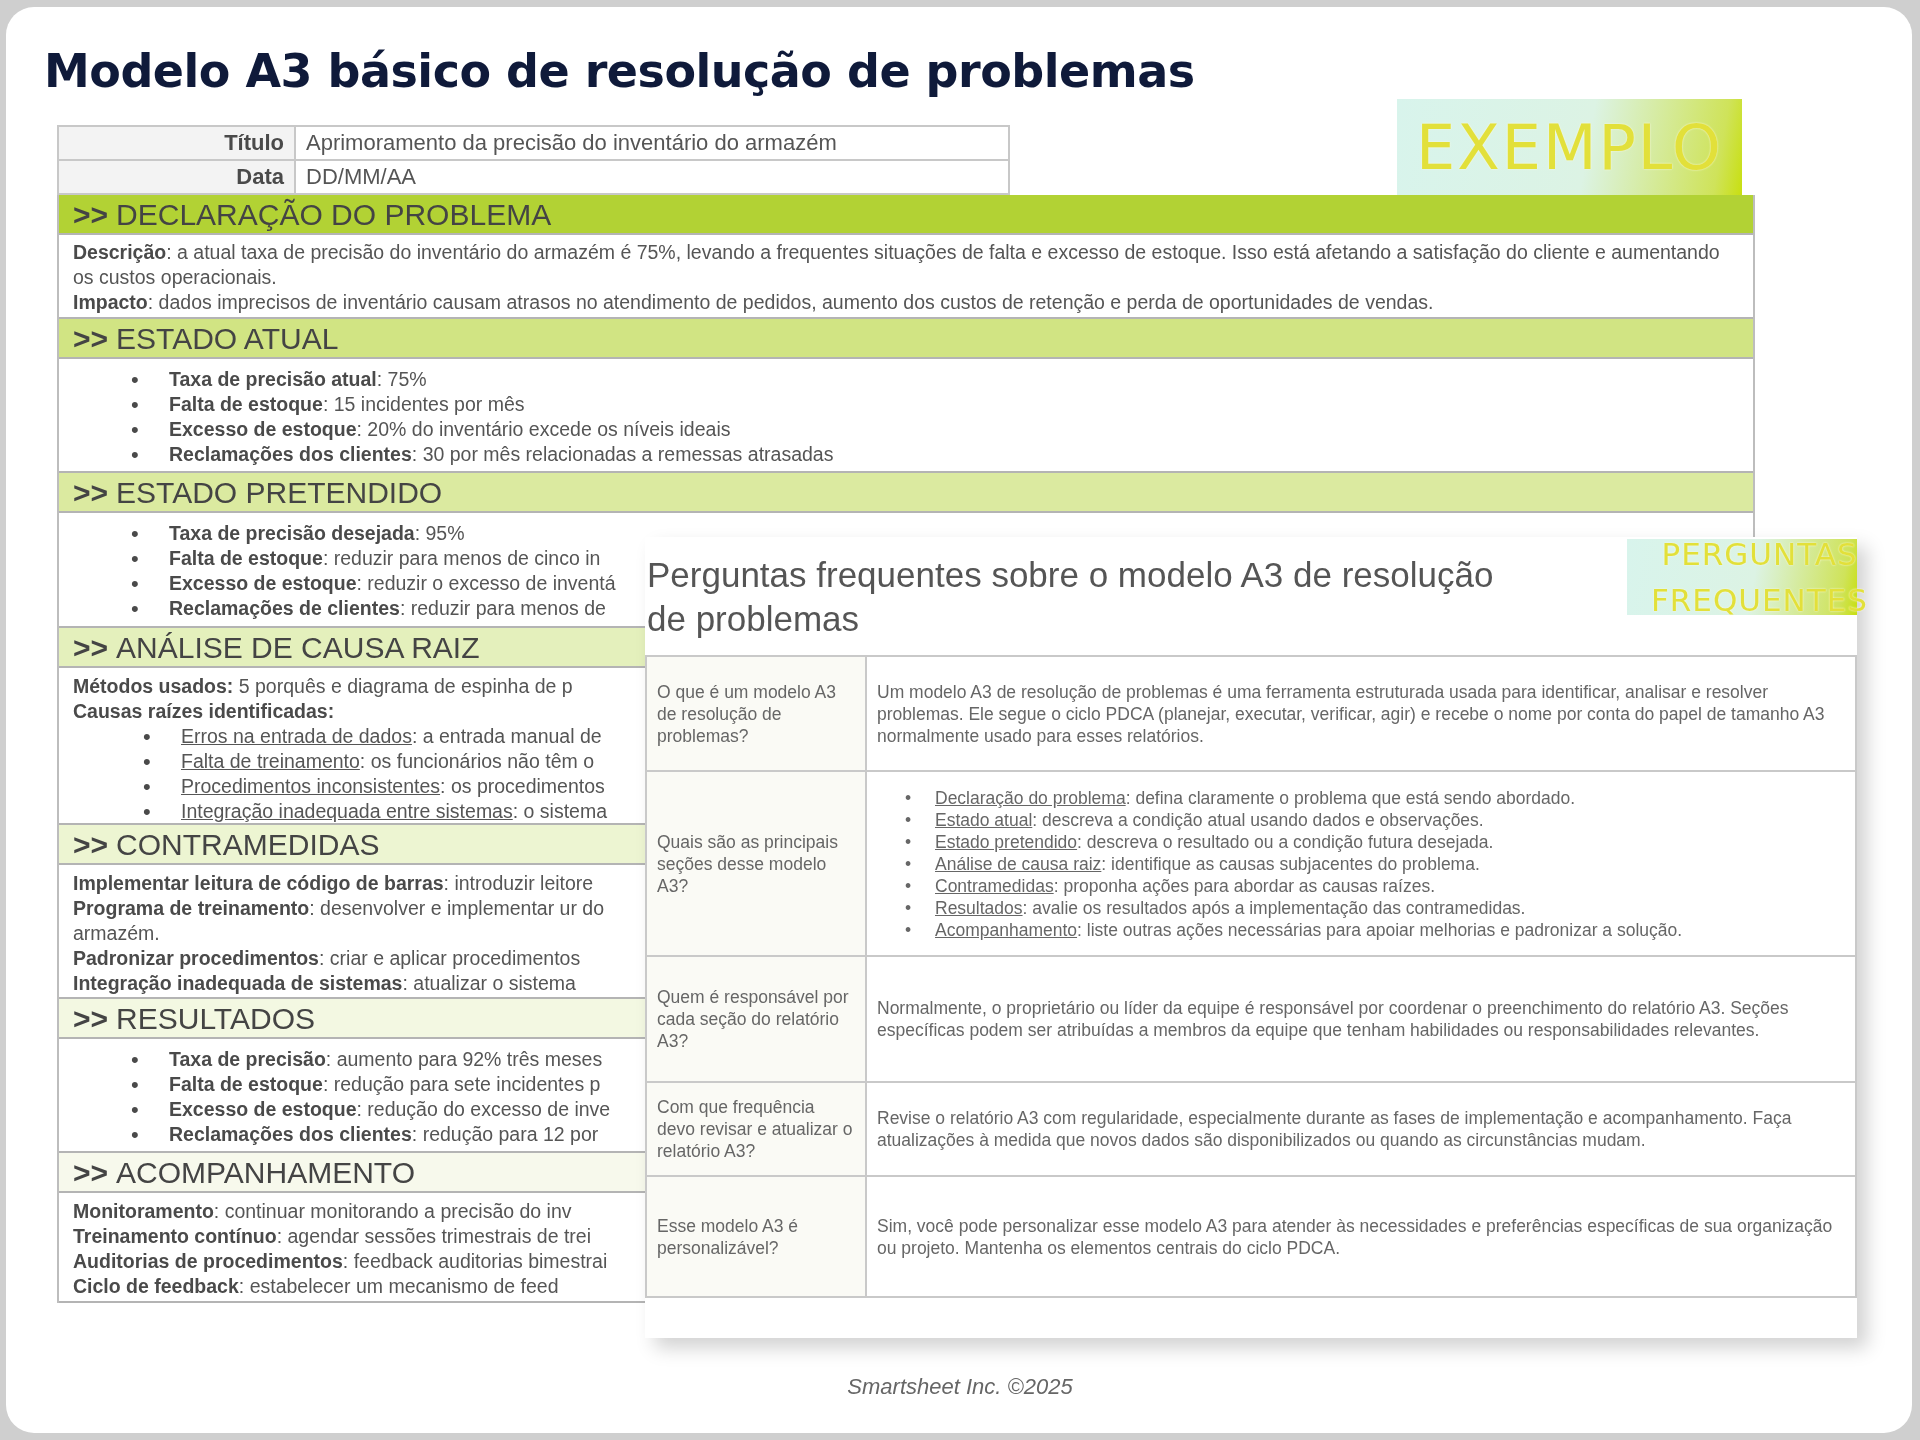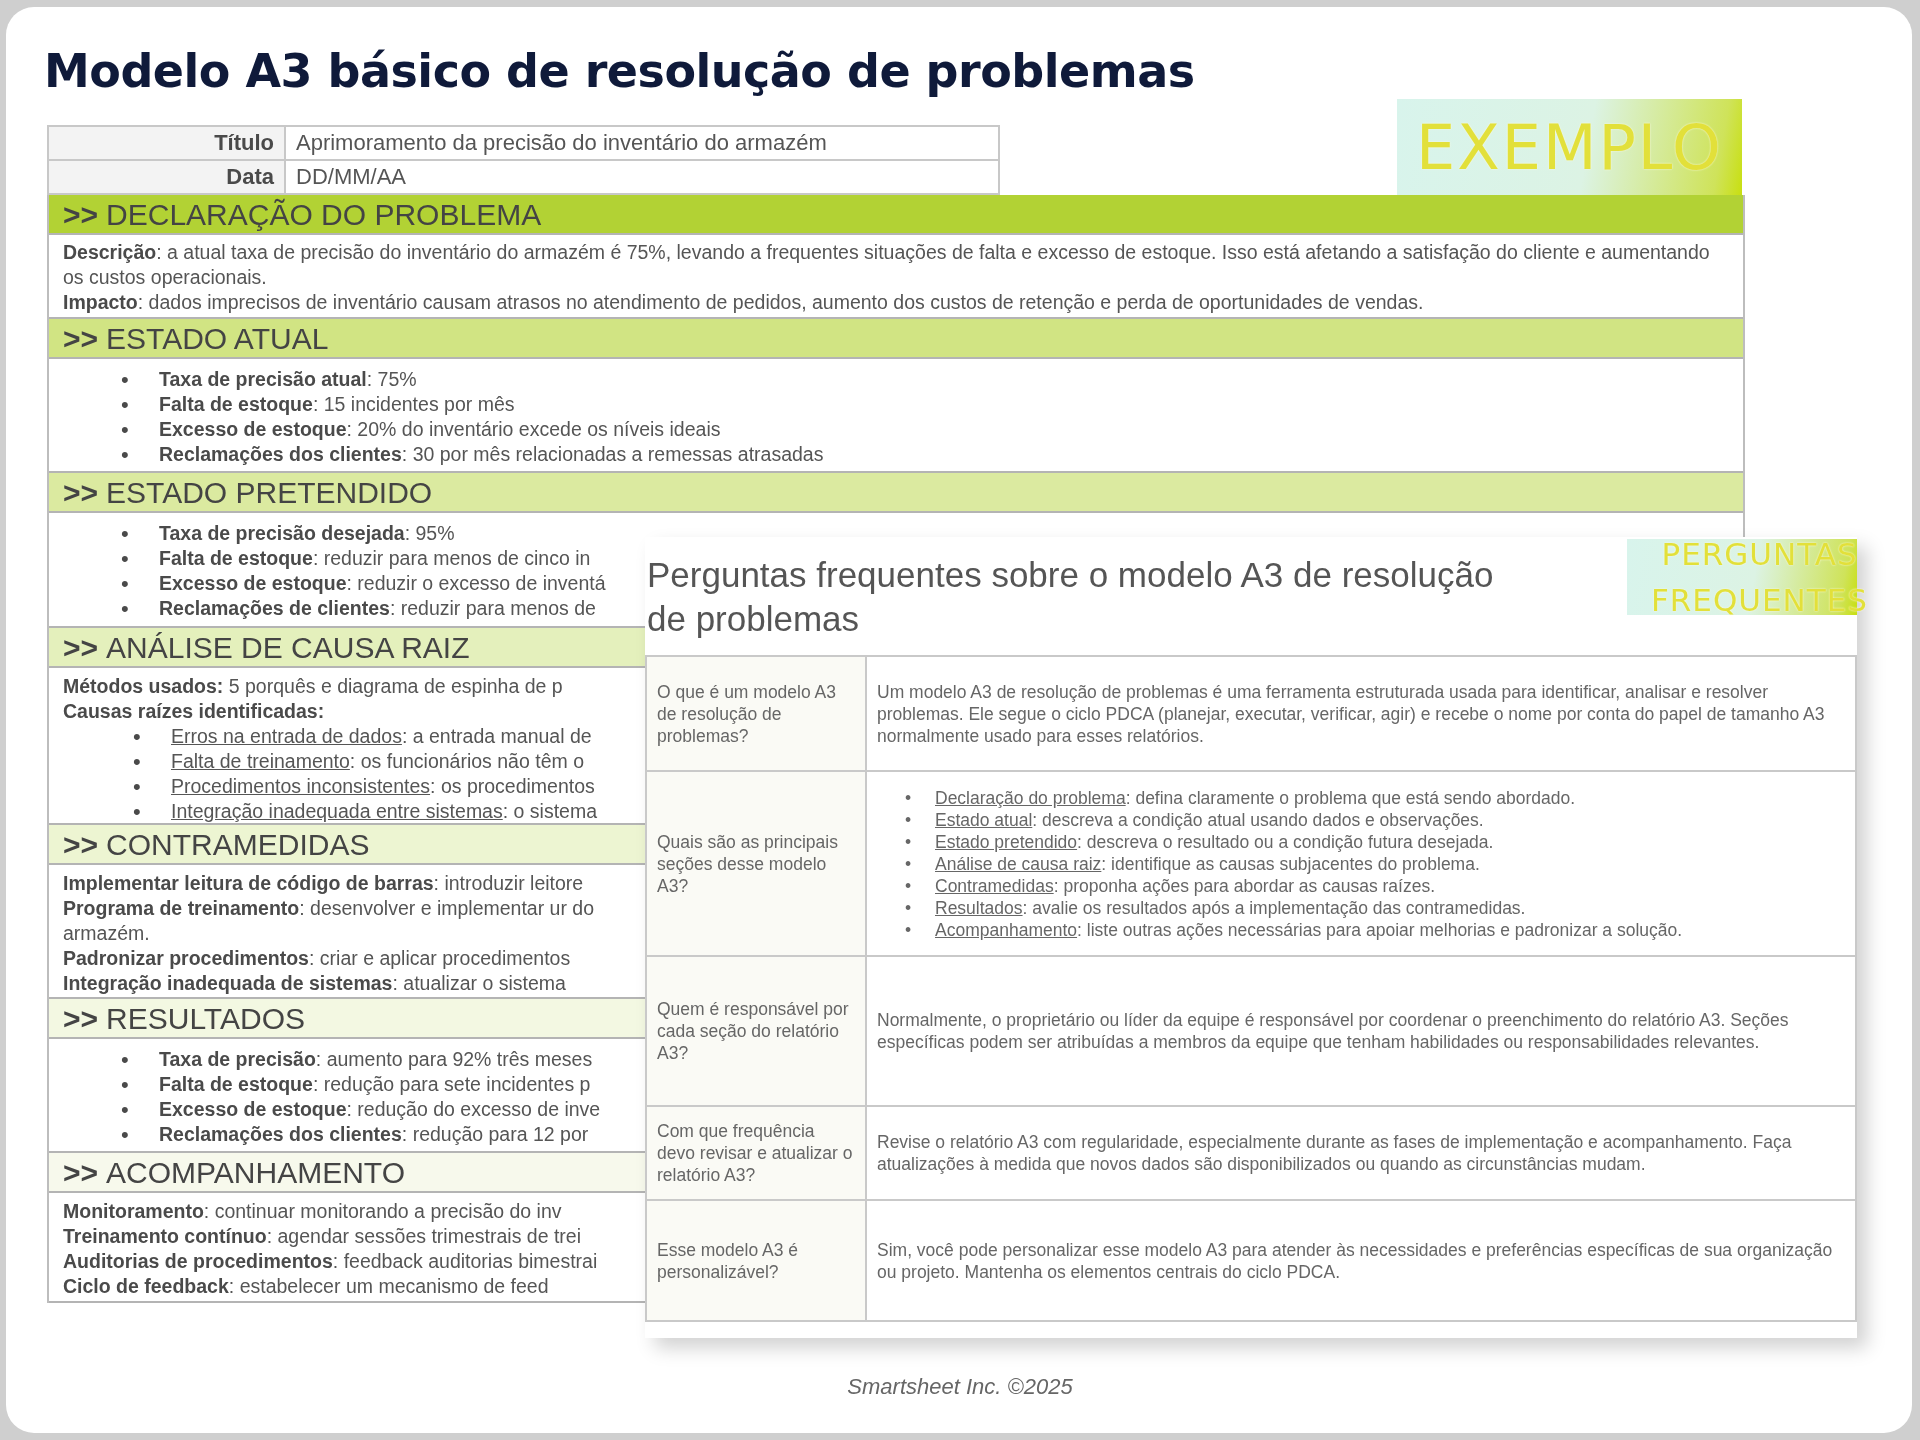--- a/index.html
+++ b/index.html
@@ -23,21 +23,21 @@
     position: absolute; display: flex; flex-direction: column;
     align-items: center; justify-content: center;
     background: linear-gradient(100deg, #d8f4ec 0%, #dcf3e4 55%, #cfe35a 92%, #c8df10 100%);
     color: #e2e03a; font-family: "DejaVu Sans", sans-serif;
     text-shadow: 0 0 2px #fffbe0;
   }
   .badge-exemplo { left: 1397px; top: 99px; width: 345px; height: 96px; font-size: 62px; letter-spacing: 2px; }
   .badge-faq { left: 1627px; top: 539px; width: 230px; height: 76px; font-size: 31px; line-height: 46px; letter-spacing: 1px; padding-left: 35px; }
 
   
-  .a3 { position: absolute; left: 35px; top: 125px; width: 1710px; padding-left: 12px; }
+  .a3 { position: absolute; left: 45px; top: 125px; width: 1710px; padding-left: 12px; }
   .meta { width: 953px; border-collapse: collapse; }
   .meta td { border: 2px solid #c8c8c8; height: 34px; font-size: 22px; padding: 0 10px; }
   .meta td.k { width: 237px; background: #f3f3f3; text-align: right; font-weight: bold; color: #4a4a4a; }
   .meta td.v { color: #555; }
   .sec { border-left: 2px solid #bdbdbd; border-right: 2px solid #bdbdbd; }
   .sec-h {
     height: 40px; line-height: 40px; padding-left: 14px;
     font-size: 30px; color: #444; border-bottom: 2px solid #b4b4b4;
   }
   .sec-h b { font-weight: bold; margin-right: 8px; }
@@ -197,21 +197,21 @@
           <li><span class="u">Declaração do problema</span><span>: defina claramente o problema que está sendo abordado.</span></li>
           <li><span class="u">Estado atual</span><span>: descreva a condição atual usando dados e observações.</span></li>
           <li><span class="u">Estado pretendido</span><span>: descreva o resultado ou a condição futura desejada.</span></li>
           <li><span class="u">Análise de causa raiz</span><span>: identifique as causas subjacentes do problema.</span></li>
           <li><span class="u">Contramedidas</span><span>: proponha ações para abordar as causas raízes.</span></li>
           <li><span class="u">Resultados</span><span>: avalie os resultados após a implementação das contramedidas.</span></li>
           <li><span class="u">Acompanhamento</span><span>: liste outras ações necessárias para apoiar melhorias e padronizar a solução.</span></li>
         </ul>
       </td>
     </tr>
-    <tr style="height:150px;padding-left:12px;">
+    <tr style="height:126px;padding-left:12px;">
       <td class="q">Quem é responsável por cada seção do relatório A3?</td>
       <td class="a">Normalmente, o proprietário ou líder da equipe é responsável por coordenar o preenchimento do relatório A3. Seções específicas podem ser atribuídas a membros da equipe que tenham habilidades ou responsabilidades relevantes.</td>
     </tr>
     <tr style="height:94px;">
       <td class="q">Com que frequência devo revisar e atualizar o relatório A3?</td>
       <td class="a">Revise o relatório A3 com regularidade, especialmente durante as fases de implementação e acompanhamento. Faça atualizações à medida que novos dados são disponibilizados ou quando as circunstâncias mudam.</td>
     </tr>
     <tr style="height:121px;">
       <td class="q">Esse modelo A3 é personalizável?</td>
       <td class="a">Sim, você pode personalizar esse modelo A3 para atender às necessidades e preferências específicas de sua organização ou projeto. Mantenha os elementos centrais do ciclo PDCA.</td>

